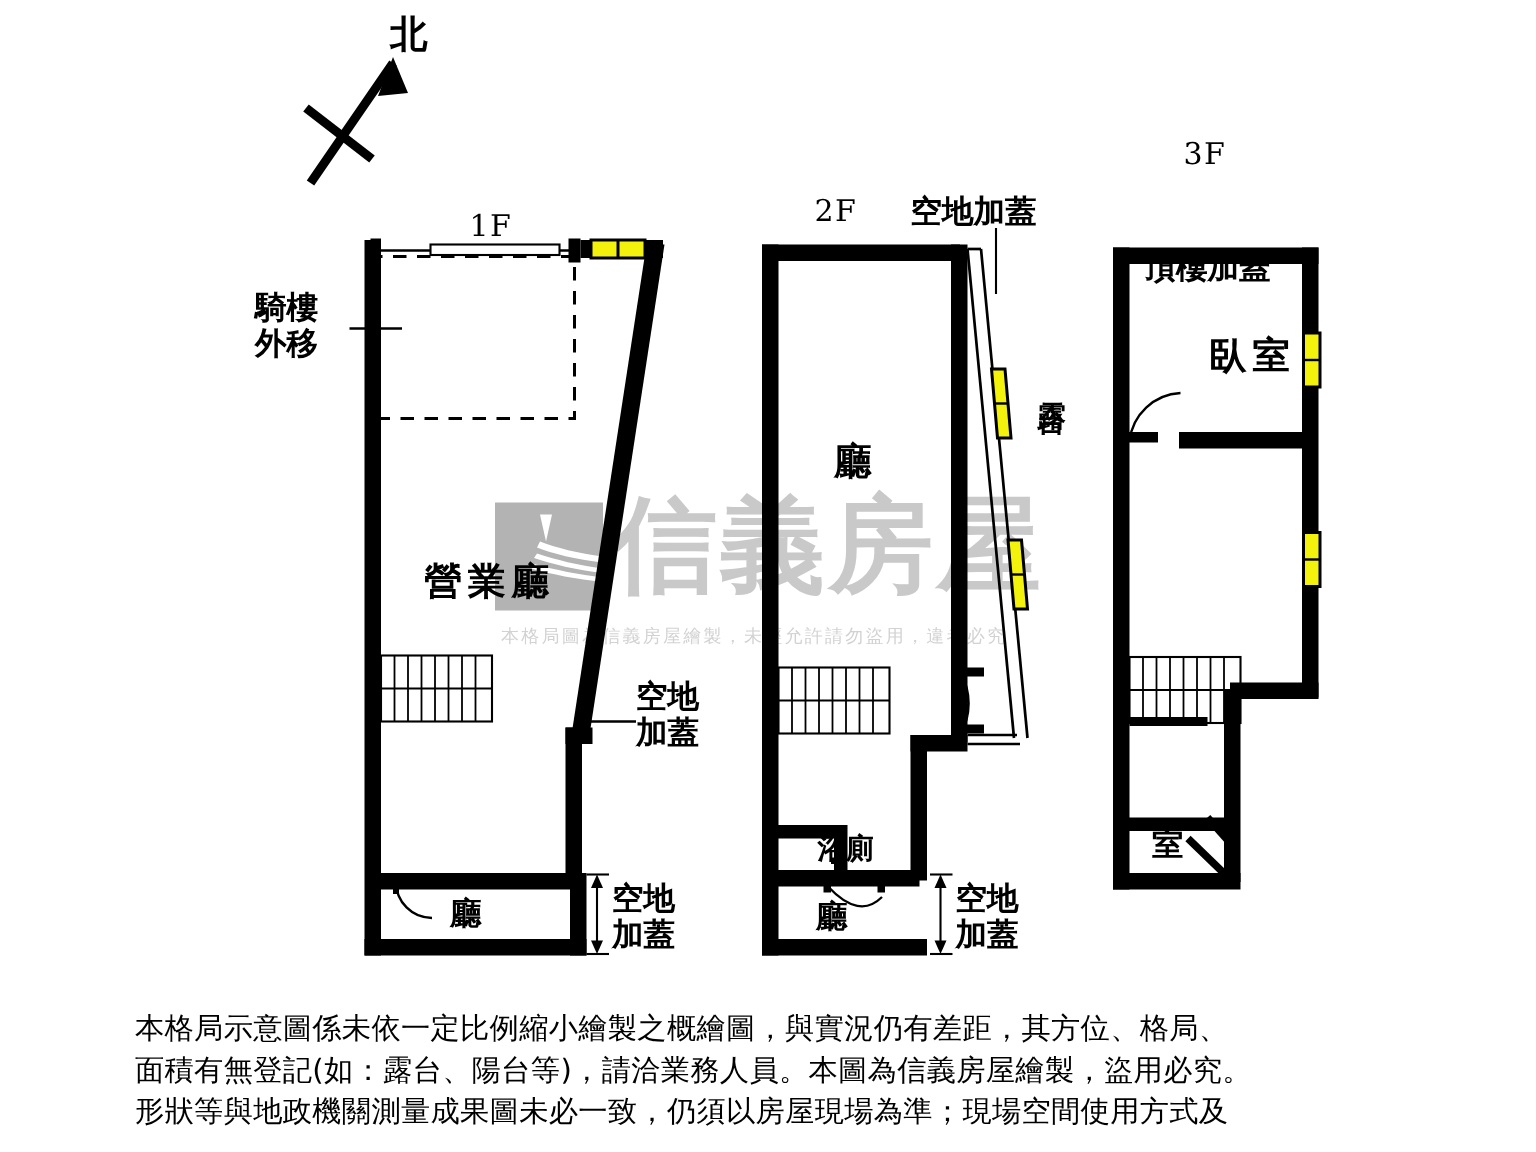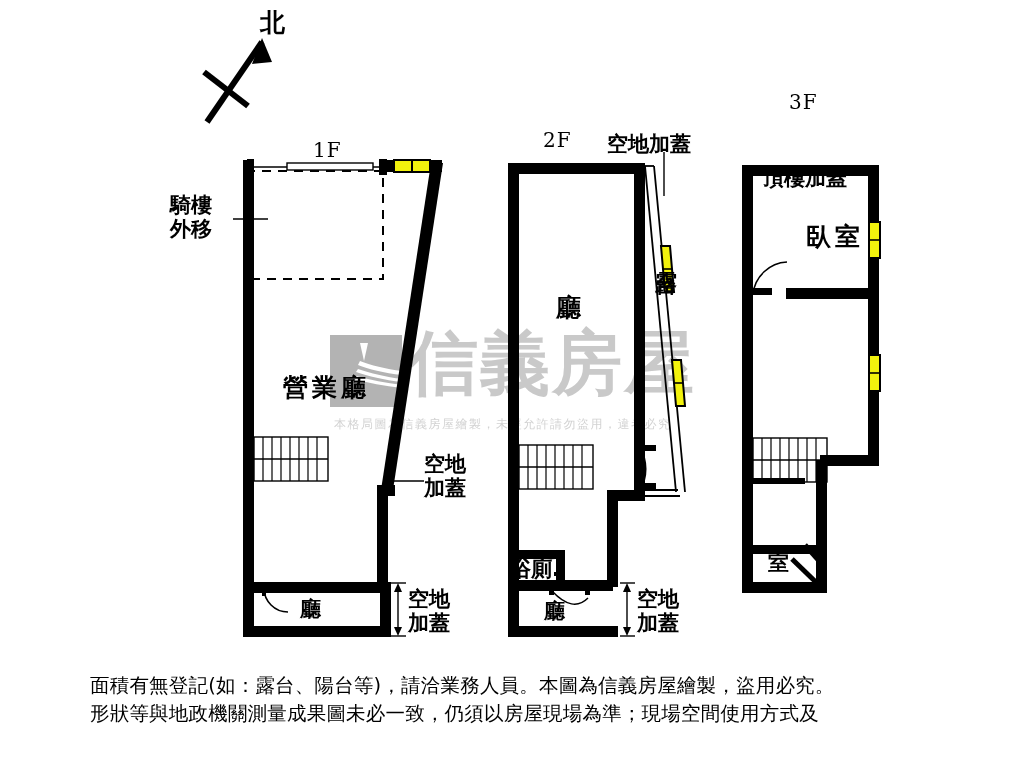--- a/index.html
+++ b/index.html
@@ -36,21 +36,22 @@
     font-weight: 700;
     font-size: 21px;
     line-height: 1.05;
     white-space: nowrap;
   }
   .cjk-label.big {
     font-size: 25px;
     letter-spacing: 4px;
   }
   .cjk-label.small {
-    font-size: 22px;
+    font-size: 19px;
+    padding-left: 36px;
   }
   .cjk-label.two-line {
     text-align: right;
     line-height: 1.12;
   }
   .cjk-label.vertical {
     writing-mode: vertical-rl;
     text-orientation: upright;
     letter-spacing: 2px;
     line-height: 1;
@@ -324,21 +325,21 @@
 
   <div class="abs cjk-label" style="left:300px; top:598px;">廳</div>
 
   <div class="abs cjk-label two-line" style="left:408px; top:588px;">
     <div>空地</div>
     <div>加蓋</div>
   </div>
 
   <div class="abs floor-title" style="left:543px; top:130px;">2F</div>
 
-  <div class="abs cjk-label" style="left:607px; top:133px;">空地加蓋</div>
+  <div class="abs cjk-label" style="left:607px; top:133px;font-family:Liberation Mono, monospace;">空地加蓋</div>
 
   <div class="abs cjk-label big" style="left:556px; top:295px;">廳</div>
 
   <div class="abs cjk-label vertical small" style="left:655px; top:253px;">露台</div>
 
   <div class="abs cjk-label small" style="left:509px; top:557px;">浴廁</div>
 
   <div class="abs cjk-label" style="left:544px; top:600px;">廳</div>
 
   <div class="abs cjk-label two-line" style="left:637px; top:588px;">
@@ -348,17 +349,18 @@
 
   <div class="abs floor-title" style="left:789px; top:92px;">3F</div>
 
   <div class="abs cjk-label" style="left:763px; top:132px;margin-top:35px;">頂樓加蓋</div>
 
   <div class="abs cjk-label big" style="left:786px; top:224px;margin-left:20px;">臥室</div>
 
   <div class="abs cjk-label" style="left:768px; top:552px;">室</div>
 
   <div id="disclaimer">
+    <div>本格局示意圖係未依一定比例縮小繪製之概繪圖，與實況仍有差距，其方位、格局、</div>
     <div>面積有無登記(如：露台、陽台等)，請洽業務人員。本圖為信義房屋繪製，盜用必究。</div>
     <div>形狀等與地政機關測量成果圖未必一致，仍須以房屋現場為準；現場空間使用方式及</div>
   </div>
 
 </div>
 
 </body></html>

